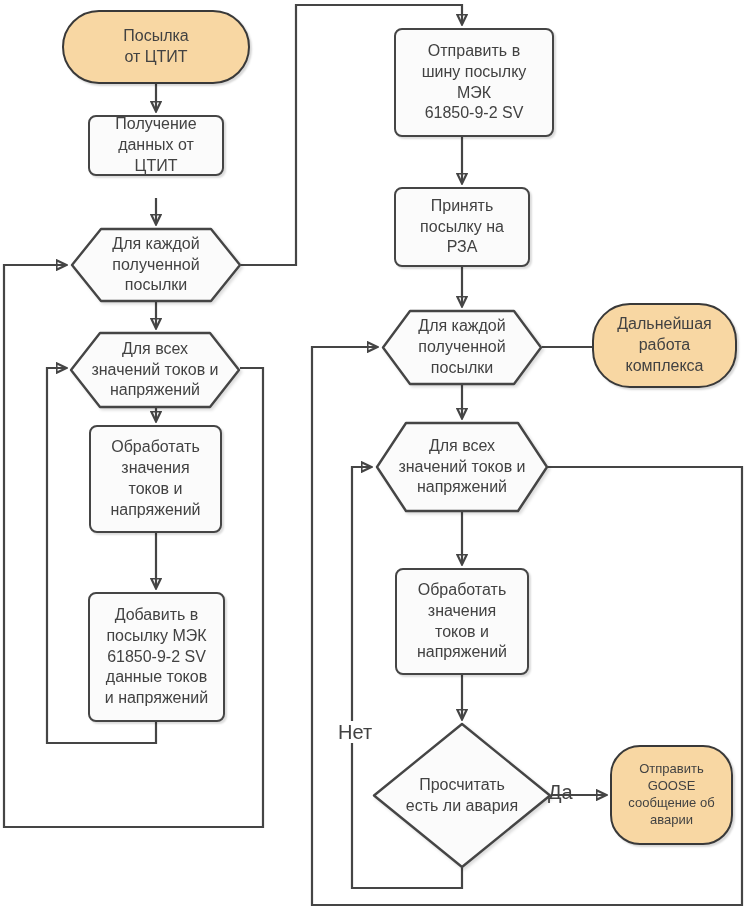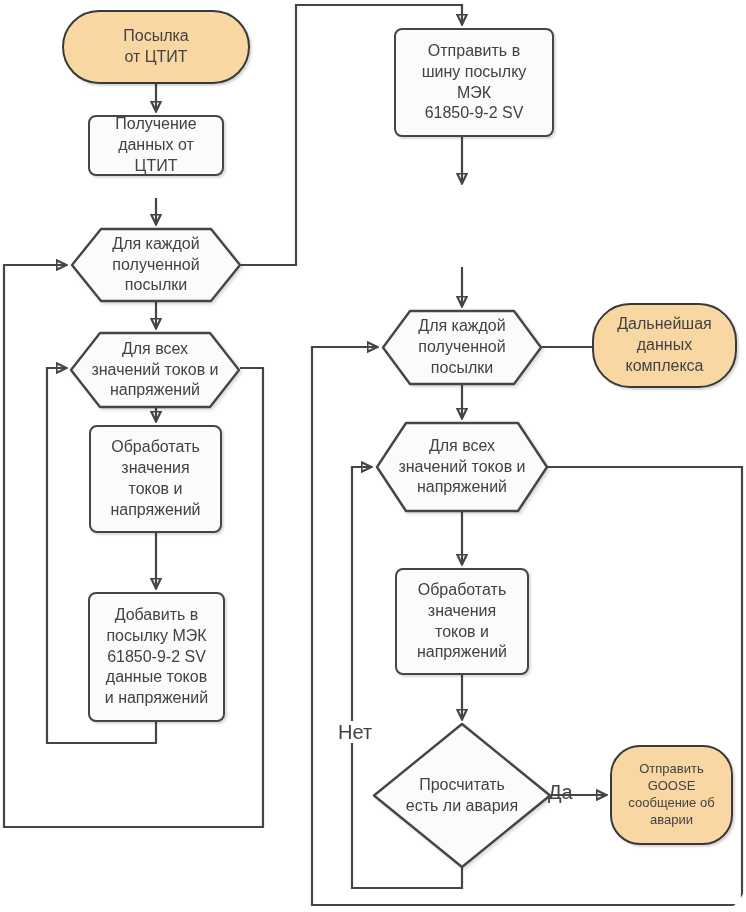--- a/index.html
+++ b/index.html
@@ -5,21 +5,21 @@
   :root{
     --background:#ffffff;
     --process_fill:#fbfbfb;
     --terminal_fill:#f8d7a3;
     --stroke:#454545;
     --text:#424242;
   }
   html,body{margin:0;padding:0;background:var(--background);}
   .canvas{
     position:relative;width:746px;height:912px;background:var(--background);
-    font-family:"Liberation Sans",sans-serif;overflow:hidden;border-radius:31px;
+    font-family:"Liberation Sans",sans-serif;overflow:hidden;
   }
   .wires{position:absolute;left:0;top:0;width:746px;height:912px;}
   .wires path{fill:none;stroke:var(--stroke);stroke-width:2.2;}
   .node{position:absolute;}
   .node > svg{position:absolute;left:0;top:0;overflow:visible;
     filter:drop-shadow(2px 2px 1.5px rgba(0,0,0,0.14));}
   .node polygon{fill:var(--process_fill);stroke:var(--stroke);stroke-width:2.4;stroke-linejoin:round;}
   .rect{
     background:var(--process_fill);border:2.5px solid var(--stroke);border-radius:8px;
     box-shadow:2px 2px 2px rgba(0,0,0,0.14);box-sizing:border-box;
@@ -111,33 +111,38 @@
 и напряжений</div>
   </div>
 
   <div class="node rect" style="left:394px;top:28px;width:160px;height:109px">
     <div class="lbl">Отправить в
 шину посылку
 МЭК
 61850-9-2 SV</div>
   </div>
 
+  <div class="node rect" style="left:394px;top:187px;width:136px;height:80px">
+    <div class="lbl">Принять
+посылку на
+РЗА</div>
+  </div>
 
   <div class="node" style="left:382px;top:310px;width:160px;height:75px">
     <svg width="160" height="75">
       <polygon points="1,37.5 28,1 132,1 159,37.5 132,74 28,74"></polygon>
     </svg>
     <div class="lbl">Для каждой
 полученной
 посылки</div>
   </div>
 
   <div class="node pill" style="left:592px;top:303px;width:145px;height:85px;--r:38px">
     <div class="lbl">Дальнейшая
-данных
+работа
 комплекса</div>
   </div>
 
   <div class="node" style="left:376px;top:422px;width:172px;height:90px">
     <svg width="172" height="90">
       <polygon points="1,45 30,1 142,1 171,45 142,89 30,89"></polygon>
     </svg>
     <div class="lbl">Для всех
 значений токов и
 напряжений</div>

